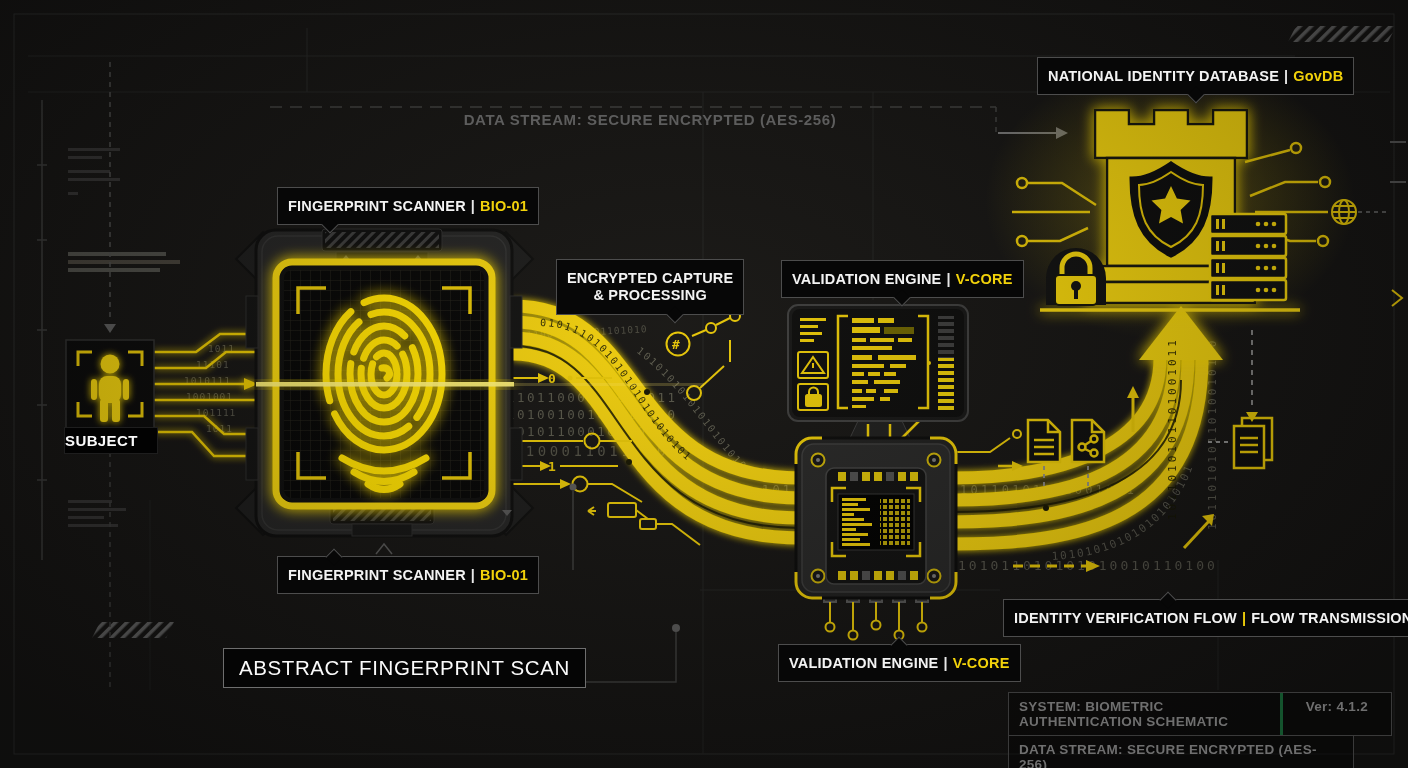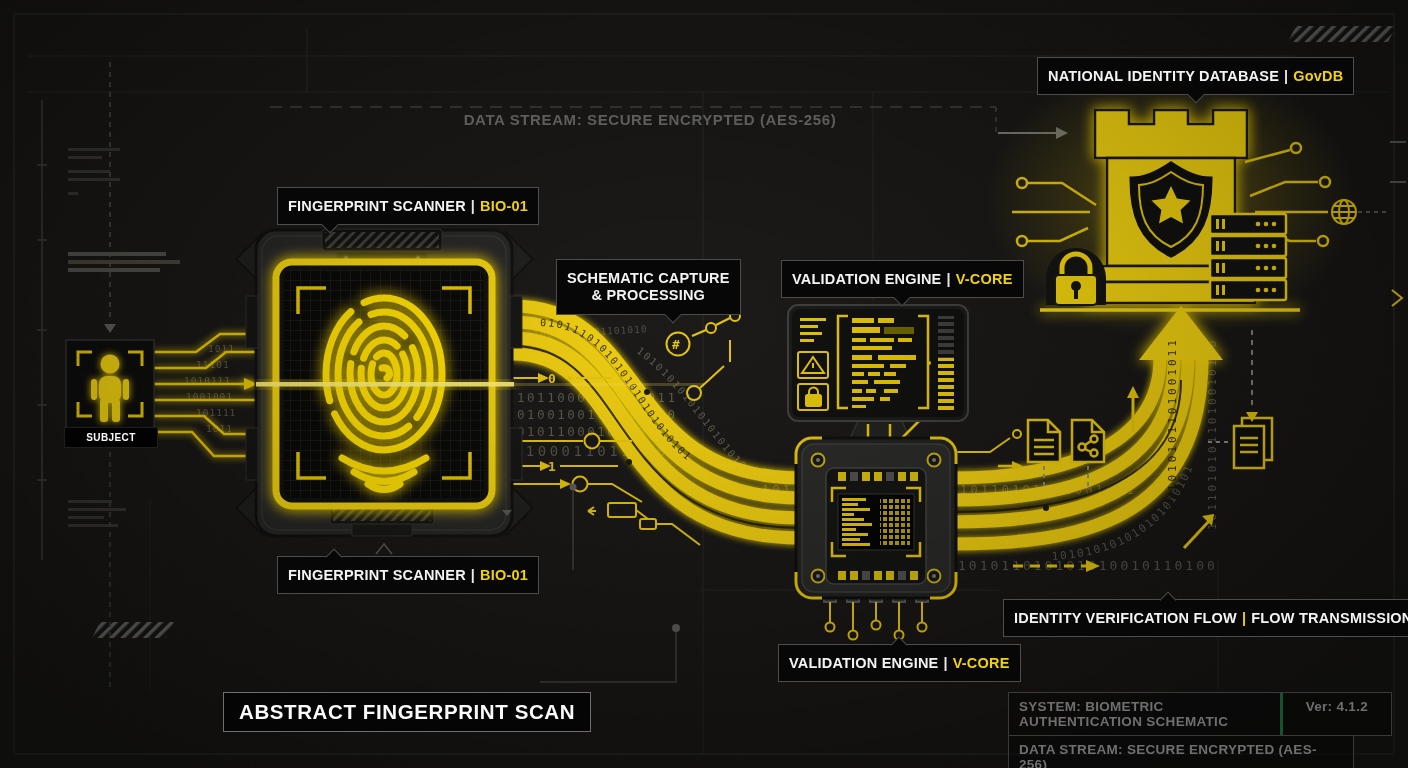--- a/index.html
+++ b/index.html
@@ -18,23 +18,23 @@
   .ptr{position:absolute;width:11px;height:11px;background:#070707;transform:rotate(45deg)}
   .ptr.down{bottom:-6.5px;border-right:1px solid #4d4d4d;border-bottom:1px solid #4d4d4d}
   .ptr.up{top:-6.5px;border-left:1px solid #4d4d4d;border-top:1px solid #4d4d4d}
 
   .titlebox{position:absolute;left:28px;top:30px;z-index:6;width:448px;background:rgba(8,8,8,.55);
             border:1px solid #3a3a3a;color:#6f6f6f;font-weight:700;font-size:15px;letter-spacing:.4px;
             padding:6px 12px;clip-path:polygon(0 0,calc(100% - 18px) 0,100% 100%,0 100%)}
   .banner{position:absolute;left:430px;top:111px;width:440px;z-index:6;text-align:center;
           color:#5d5d5d;font-weight:700;font-size:15px;letter-spacing:.6px}
   .sublabel{position:absolute;left:64px;top:427px;width:92px;z-index:6;background:#020202;border:1px solid #1e1e1e;
-            color:#fafafa;text-align:center;font-weight:700;font-size:10px;letter-spacing:.4px;padding:4px 0}
-  .abstract{position:absolute;left:223px;top:692px;z-index:6;background:#050505;border:1.5px solid #6e6e6e;
-            color:#fbfbfb;font-weight:700;font-size:20.5px;letter-spacing:.6px;padding:7px 15px;white-space:nowrap}
+            color:#fafafa;font-weight:700;font-size:15px;letter-spacing:.4px;padding:4px 0}
+  .abstract{position:absolute;left:223px;top:648px;z-index:6;background:#050505;border:1.5px solid #6e6e6e;
+            color:#fbfbfb;font-weight:400;font-size:20.5px;letter-spacing:.6px;padding:7px 15px;white-space:nowrap}
   .foot{position:absolute;left:1008px;top:692px;width:384px;z-index:6;color:#6f6f6f;font-weight:700;
         font-size:13.5px;letter-spacing:.3px}
   .foot .r1{display:flex;border:1px solid #3a3a3a;background:rgba(0,0,0,.35)}
   .foot .r1 .c1{flex:1;padding:6px 10px}
   .foot .r1 .c2{border-left:3px solid #14532d;padding:6px 23px;white-space:nowrap}
   .foot .r2{border:1px solid #3a3a3a;border-top:none;background:rgba(0,0,0,.35);padding:6px 10px;width:324px}
 </style>
 </head>
 <body>
 
@@ -589,21 +589,21 @@
   <span>NATIONAL IDENTITY DATABASE</span><span class="sep">|</span><span class="acc">GovDB</span>
   <i class="ptr down" style="left:calc(50% - 6px)"></i>
 </div>
 
 <div class="callout" style="left:277px;top:187px">
   <span>FINGERPRINT SCANNER</span><span class="sep">|</span><span class="acc">BIO-01</span>
   <i class="ptr down" style="left:46px"></i>
 </div>
 
 <div class="callout" style="left:556px;top:259px;text-align:center;line-height:17px">
-  <span style="display:block">SCHEMATIC CAPTURE</span>
+  <span style="display:block">ENCRYPTED CAPTURE</span>
   <span style="display:block">&amp; PROCESSING</span>
   <i class="ptr down" style="left:60%"></i>
 </div>
 
 <div class="callout" style="left:781px;top:260px">
   <span>VALIDATION ENGINE</span><span class="sep">|</span><span class="acc">V-CORE</span>
   <i class="ptr down" style="left:calc(50% - 6px)"></i>
 </div>
 
 <div class="callout" style="left:277px;top:556px">

